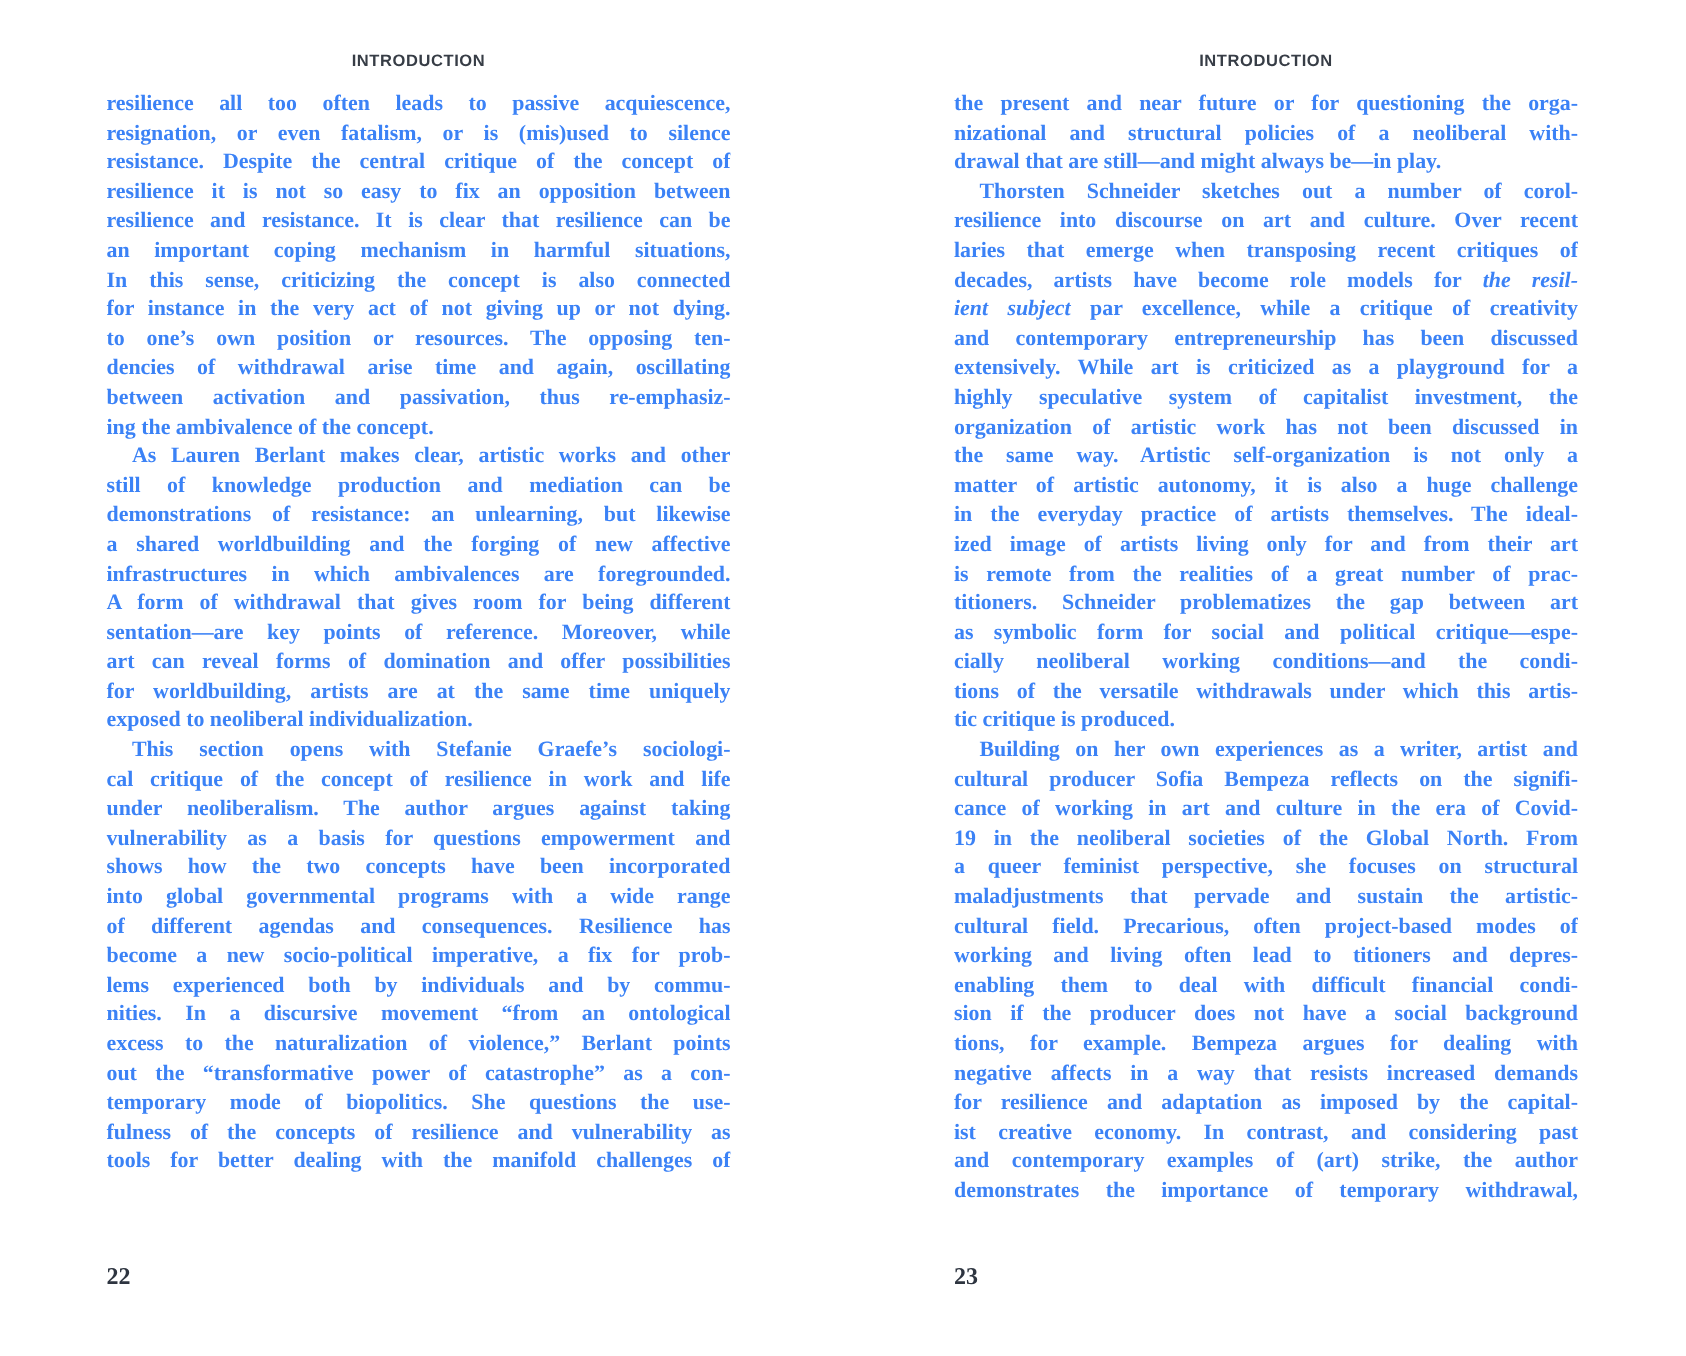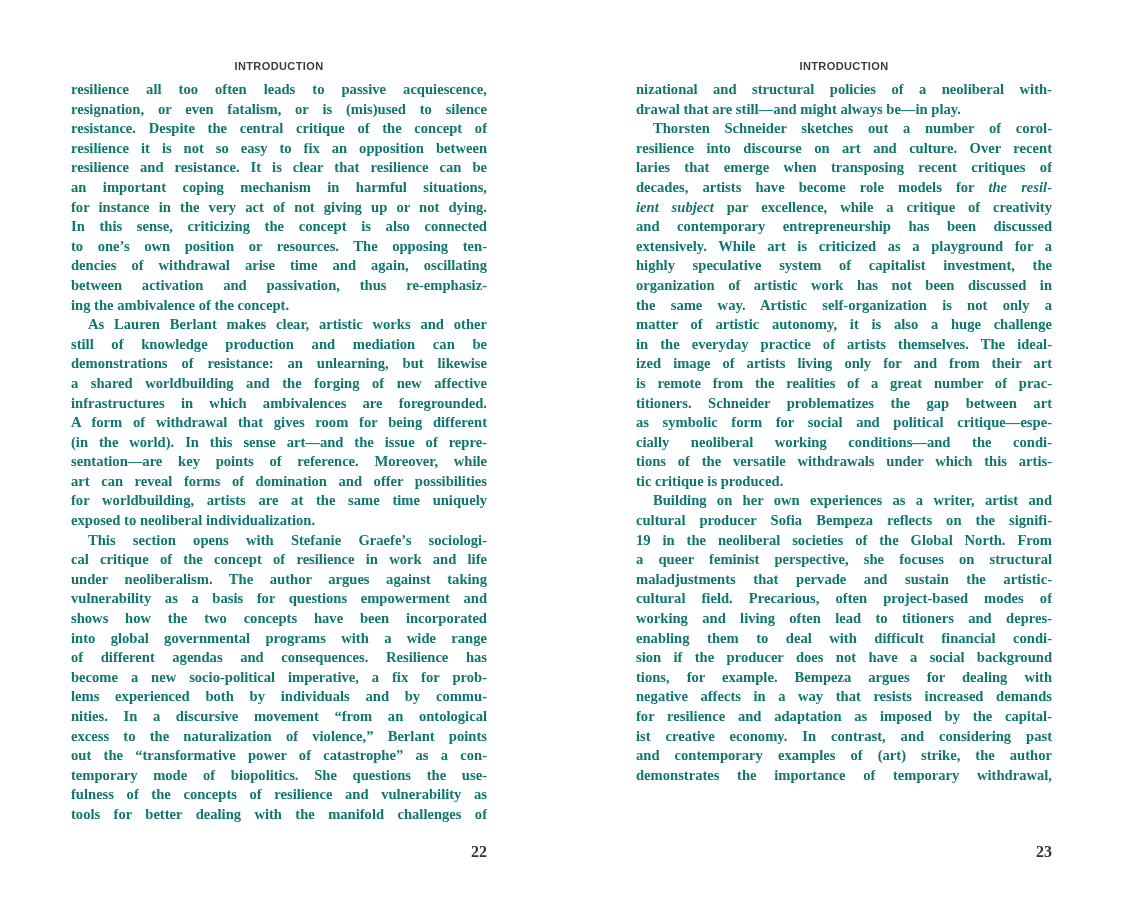--- a/index.html
+++ b/index.html
@@ -29,86 +29,84 @@
     position: absolute;
     top: 35px;
     left: 0;
     width: 100%;
     text-align: center;
     font-family: "Liberation Sans", "DejaVu Sans", sans-serif;
     font-size: 11px;
     font-weight: 600;
     letter-spacing: 0.4px;
     color: #373d46;
-    margin-top: 25px;
   }
 
   .page-body {
     position: absolute;
-    top: 80px;
+    top: 60px;
     left: 0;
     width: 100%;
     font-family: "Liberation Serif", "DejaVu Serif", serif;
     font-weight: 600;
     font-size: 14.6px;
-    color: #0f766e;
+    color: #3b82f6;
   }
   .line {
     height: 19.6px;
     line-height: 19.6px;
     text-align: justify;
     text-align-last: justify;
     white-space: nowrap; 
     overflow: visible;
   }
   
   .line { white-space: normal; max-height: 19.6px; overflow: hidden; }
   .line.nojust { text-align-last: left; }
   .line.indent { text-indent: 17px; }
   .line i { }
 
   .page-number {
     position: absolute;
     top: 843px;
     left: 0;
     width: 100%;
-    text-align: right;
+    text-align: left;
     font-family: "Liberation Serif", "DejaVu Serif", serif;
     font-weight: 700;
     font-size: 16px;
     color: #2e3540;
   }
 </style>
 </head>
 <body>
 
 <div class="spread">
 
   <div class="page left">
     <div class="running-head">INTRODUCTION</div>
     <div class="page-body">
         <div class="line">resilience all too often leads to passive acquiescence,</div>
         <div class="line">resignation, or even fatalism, or is (mis)used to silence</div>
         <div class="line">resistance. Despite the central critique of the concept of</div>
         <div class="line">resilience it is not so easy to fix an opposition between</div>
         <div class="line">resilience and resistance. It is clear that resilience can be</div>
         <div class="line">an important coping mechanism in harmful situations,</div>
+        <div class="line">In this sense, criticizing the concept is also connected</div>
         <div class="line">for instance in the very act of not giving up or not dying.</div>
-        <div class="line">In this sense, criticizing the concept is also connected</div>
         <div class="line">to one’s own position or resources. The opposing ten-</div>
         <div class="line">dencies of withdrawal arise time and again, oscillating</div>
         <div class="line">between activation and passivation, thus re-emphasiz-</div>
         <div class="line nojust">ing the ambivalence of the concept.</div>
         <div class="line indent">As Lauren Berlant makes clear, artistic works and other</div>
         <div class="line">still of knowledge production and mediation can be</div>
         <div class="line">demonstrations of resistance: an unlearning, but likewise</div>
         <div class="line">a shared worldbuilding and the forging of new affective</div>
         <div class="line">infrastructures in which ambivalences are foregrounded.</div>
         <div class="line">A form of withdrawal that gives room for being different</div>
-        <div class="line">(in the world). In this sense art—and the issue of repre-</div>
         <div class="line">sentation—are key points of reference. Moreover, while</div>
         <div class="line">art can reveal forms of domination and offer possibilities</div>
         <div class="line">for worldbuilding, artists are at the same time uniquely</div>
         <div class="line nojust">exposed to neoliberal individualization.</div>
         <div class="line indent">This section opens with Stefanie Graefe’s sociologi-</div>
         <div class="line">cal critique of the concept of resilience in work and life</div>
         <div class="line">under neoliberalism. The author argues against taking</div>
         <div class="line">vulnerability as a basis for questions empowerment and</div>
         <div class="line">shows how the two concepts have been incorporated</div>
         <div class="line">into global governmental programs with a wide range</div>
@@ -121,20 +119,21 @@
         <div class="line">temporary mode of biopolitics. She questions the use-</div>
         <div class="line">fulness of the concepts of resilience and vulnerability as</div>
         <div class="line">tools for better dealing with the manifold challenges of</div>
       </div>
     <div class="page-number">22</div>
   </div>
 
   <div class="page right">
     <div class="running-head">INTRODUCTION</div>
     <div class="page-body">
+        <div class="line">the present and near future or for questioning the orga-</div>
         <div class="line">nizational and structural policies of a neoliberal with-</div>
         <div class="line nojust">drawal that are still—and might always be—in play.</div>
         <div class="line indent">Thorsten Schneider sketches out a number of corol-</div>
         <div class="line">resilience into discourse on art and culture. Over recent</div>
         <div class="line">laries that emerge when transposing recent critiques of</div>
         <div class="line">decades, artists have become role models for <i>the resil-</i></div>
         <div class="line"><i>ient subject</i> par excellence, while a critique of creativity</div>
         <div class="line">and contemporary entrepreneurship has been discussed</div>
         <div class="line">extensively. While art is criticized as a playground for a</div>
         <div class="line">highly speculative system of capitalist investment, the</div>
@@ -144,20 +143,21 @@
         <div class="line">in the everyday practice of artists themselves. The ideal-</div>
         <div class="line">ized image of artists living only for and from their art</div>
         <div class="line">is remote from the realities of a great number of prac-</div>
         <div class="line">titioners. Schneider problematizes the gap between art</div>
         <div class="line">as symbolic form for social and political critique—espe-</div>
         <div class="line">cially neoliberal working conditions—and the condi-</div>
         <div class="line">tions of the versatile withdrawals under which this artis-</div>
         <div class="line nojust">tic critique is produced.</div>
         <div class="line indent">Building on her own experiences as a writer, artist and</div>
         <div class="line">cultural producer Sofia Bempeza reflects on the signifi-</div>
+        <div class="line">cance of working in art and culture in the era of Covid-</div>
         <div class="line">19 in the neoliberal societies of the Global North. From</div>
         <div class="line">a queer feminist perspective, she focuses on structural</div>
         <div class="line">maladjustments that pervade and sustain the artistic-</div>
         <div class="line">cultural field. Precarious, often project-based modes of</div>
         <div class="line">working and living often lead to titioners and depres-</div>
         <div class="line">enabling them to deal with difficult financial condi-</div>
         <div class="line">sion if the producer does not have a social background</div>
         <div class="line">tions, for example. Bempeza argues for dealing with</div>
         <div class="line">negative affects in a way that resists increased demands</div>
         <div class="line">for resilience and adaptation as imposed by the capital-</div>

